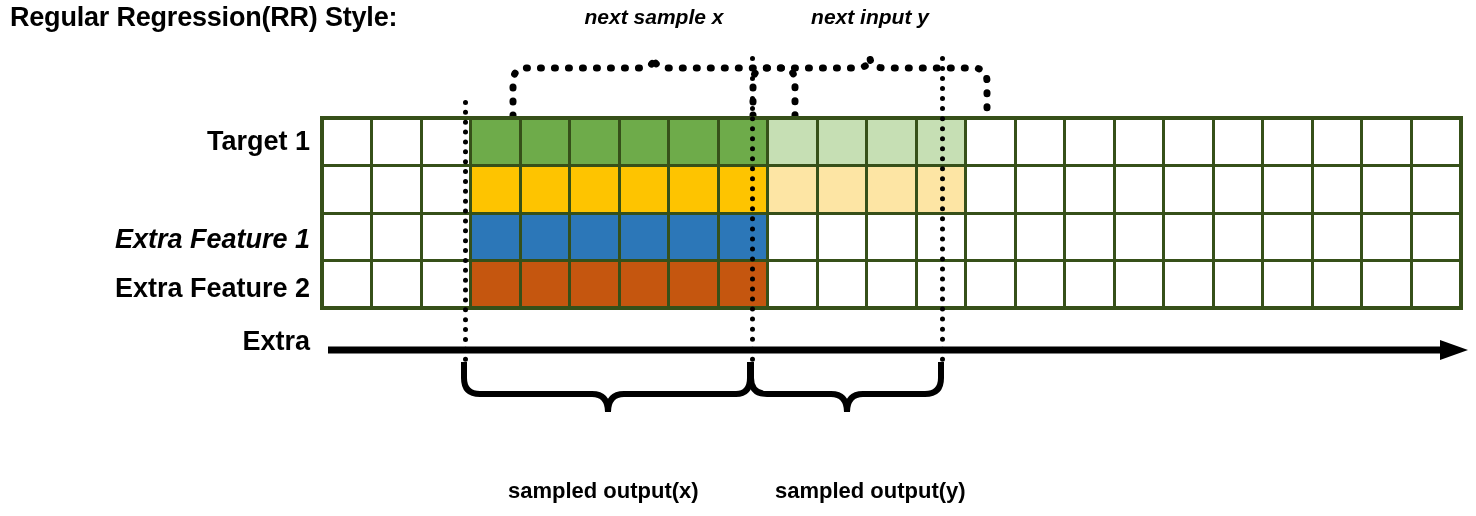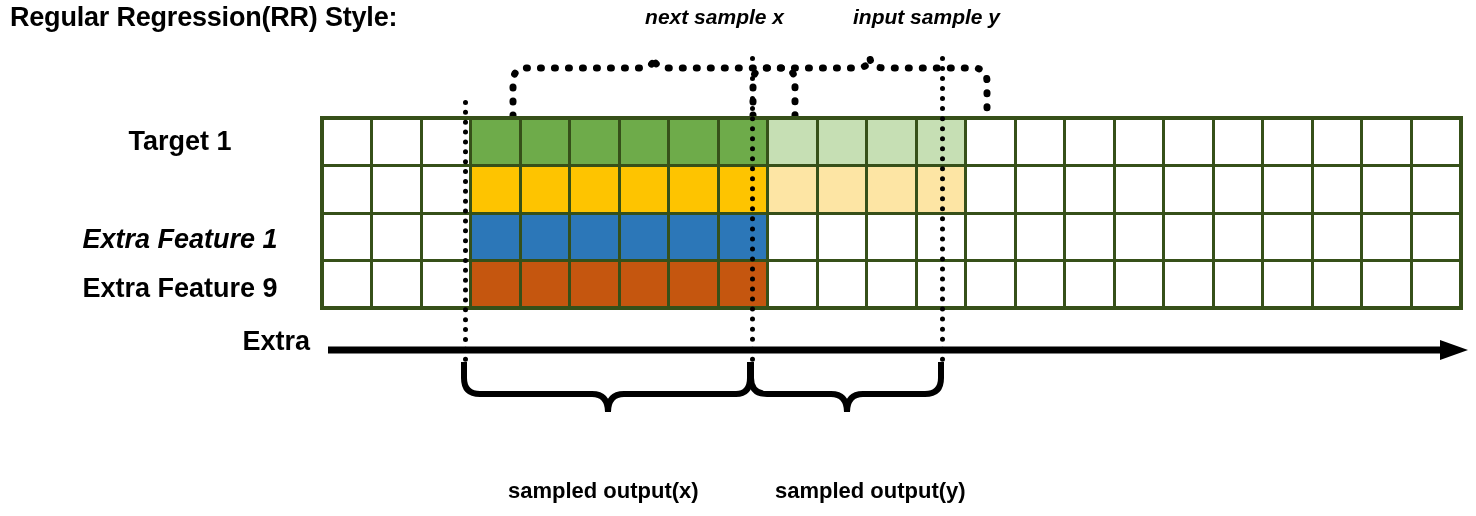--- a/index.html
+++ b/index.html
@@ -31,21 +31,21 @@
     font-weight: bold;
     letter-spacing: -0.2px;
     white-space: nowrap;
   }
 
   
   .row-label {
     position: absolute;
     right: 0px;
     width: 260px;
-    text-align: center;
+    text-align: right;
     font-size: 27px;
     font-weight: bold;
     white-space: nowrap;
     line-height: 1;
   }
   #labels {
     position: absolute;
     left: 48px;
     top: 116px;
     width: 262px;
@@ -108,21 +108,21 @@
   .top-brace {
     position: absolute;
     height: 62px;
   }
   .brace-caption {
     position: absolute;
     font-size: 21px;
     font-style: italic;
     font-weight: bold;
     white-space: nowrap;
-    text-align: right;
+    text-align: center;
     line-height: 1;
   }
 
   
   .bot-brace {
     position: absolute;
     height: 58px;
   }
   .bot-caption {
     position: absolute;
@@ -135,21 +135,21 @@
 </head>
 <body>
 
 <div id="stage">
 
   <div id="title">Regular Regression(RR) Style:</div>
 
   <div id="labels">
     <div class="row-label" style="top:12px;">Target 1</div>
     <div class="row-label" style="top:110px;font-style:italic;">Extra Feature 1</div>
-    <div class="row-label" style="top:159px;">Extra Feature 9</div>
+    <div class="row-label" style="top:159px;">Extra Feature 2</div>
   </div>
   <div id="time-label">Extra</div>
 
   <div id="grid">
       <div class="grid-row">
         <div class="cell" style="background: rgb(255, 255, 255);"></div>
         <div class="cell" style="background: rgb(255, 255, 255);"></div>
         <div class="cell" style="background: rgb(255, 255, 255);"></div>
         <div class="cell" style="background: rgb(110, 171, 74);"></div>
         <div class="cell" style="background: rgb(110, 171, 74);"></div>
@@ -259,21 +259,21 @@
   <div class="vguide" style="left:940px; top:56px;  height:306px;"></div>
 
   <svg class="top-brace" style="left:508px; top:54px; width:292px;" viewBox="0 0 292 62" preserveAspectRatio="none">
     <path d="M5,62 L5,28 Q5,14 19,14 L131,14 Q146,14 146,3 Q146,14 161,14 L273,14 Q287,14 287,28 L287,62" fill="none" stroke="#000000" stroke-width="7" stroke-linecap="round" stroke-dasharray="1 13"></path>
   </svg>
   <div class="brace-caption" style="left:524px; top:6px; width:260px;">next sample x</div>
 
   <svg class="top-brace" style="left:748px; top:54px; width:244px;" viewBox="0 0 244 62" preserveAspectRatio="none">
     <path d="M5,62 L5,28 Q5,14 19,14 L107,14 Q122,14 122,3 Q122,14 137,14 L225,14 Q239,14 239,28 L239,62" fill="none" stroke="#000000" stroke-width="7" stroke-linecap="round" stroke-dasharray="1 13"></path>
   </svg>
-  <div class="brace-caption" style="left:740px; top:6px; width:260px;">input sample y</div>
+  <div class="brace-caption" style="left:740px; top:6px; width:260px;">next input y</div>
 
   <svg class="bot-brace" style="left:459px; top:362px; width:296px;" viewBox="0 0 296 58" preserveAspectRatio="none">
     <path d="M5,0 L5,16 Q5,32 21,32 L133,32 Q149,32 149,50 Q149,32 165,32 L277,32 Q291,32 291,16 L291,0" fill="none" stroke="#000000" stroke-width="6" stroke-linecap="round"></path>
   </svg>
   <div class="bot-caption" style="left:508px; top:424px;">
     <div>sampled output(x)</div>
     
     
   </div>
 

